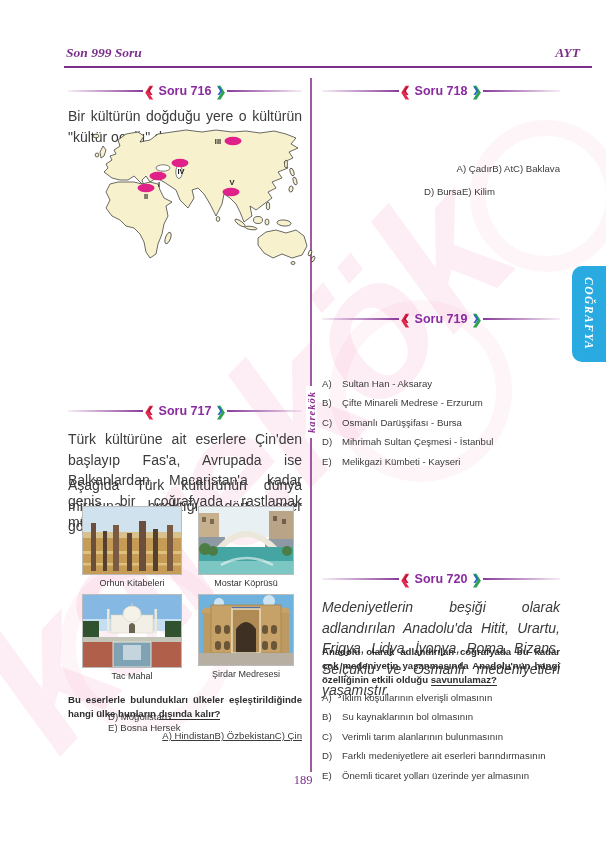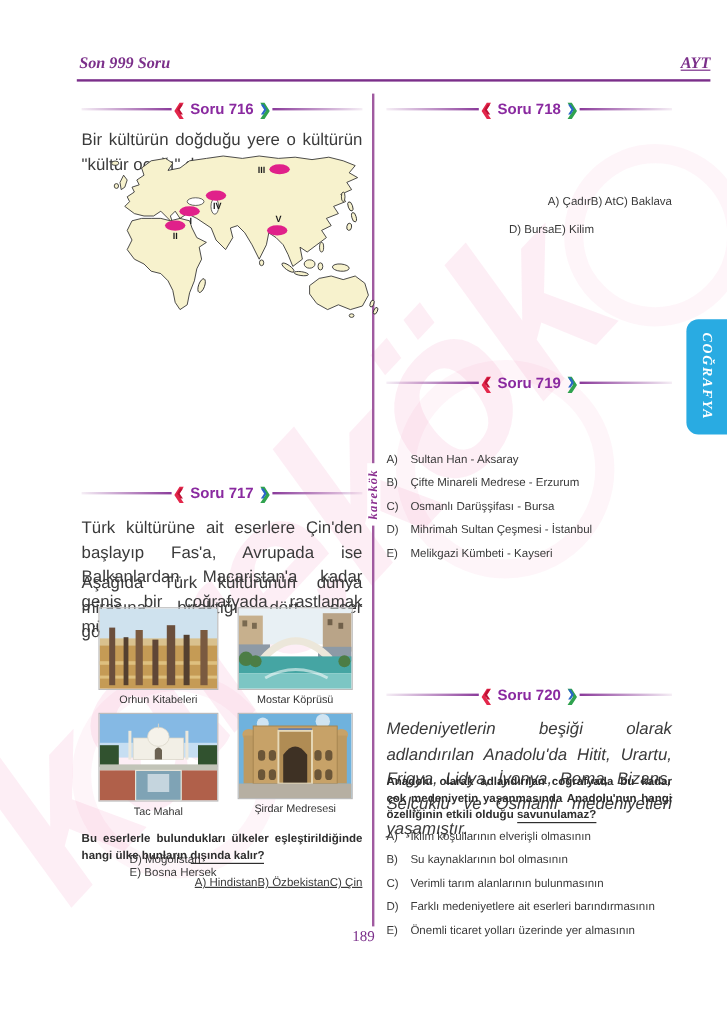--- a/index.html
+++ b/index.html
@@ -9,21 +9,21 @@
         --land:#f7f2cd;--text:#3a3a3a;}
   .abs{position:absolute;}
   
   .watermark{position:absolute;left:-70px;top:640px;font:italic bold 190px "Liberation Sans",sans-serif;
              letter-spacing:-6px;color:rgba(232,90,160,0.10);transform:rotate(-47deg);
              transform-origin:0 0;white-space:nowrap;z-index:0;}
   .swirl{position:absolute;border-radius:50%;border:16px solid rgba(236,120,170,0.07);z-index:0;}
   .content{position:absolute;inset:0;z-index:1;padding-left:40px;}
   
   .hdr-left{position:absolute;left:66px;top:45px;font:italic bold 13.5px "Liberation Serif",serif;color:var(--purple);}
-  .hdr-right{position:absolute;right:14px;top:45px;font:italic bold 13.5px "Liberation Serif",serif;color:var(--purple);text-decoration:underline;}
+  .hdr-right{position:absolute;right:26px;top:45px;font:italic bold 13.5px "Liberation Serif",serif;color:var(--purple);}
   .hdr-rule{position:absolute;left:64px;top:66px;width:528px;height:1.6px;background:var(--purple);}
   
   .col-divider{position:absolute;left:310px;top:78px;width:1.5px;height:694px;background:#a05aa0;}
   .center-brand{position:absolute;left:302px;top:386px;width:18px;text-align:center;}
   .center-brand span{display:inline-block;writing-mode:vertical-rl;transform:rotate(180deg);
         background:#fff;padding:5px 0;font:italic bold 10.5px "Liberation Serif",serif;
         color:#8a2f8f;letter-spacing:1px;}
   
   .side-tab{position:absolute;right:0;top:266px;width:34px;height:96px;background:var(--tab-blue);
         border-radius:10px 0 0 10px;display:flex;align-items:center;justify-content:center;}

